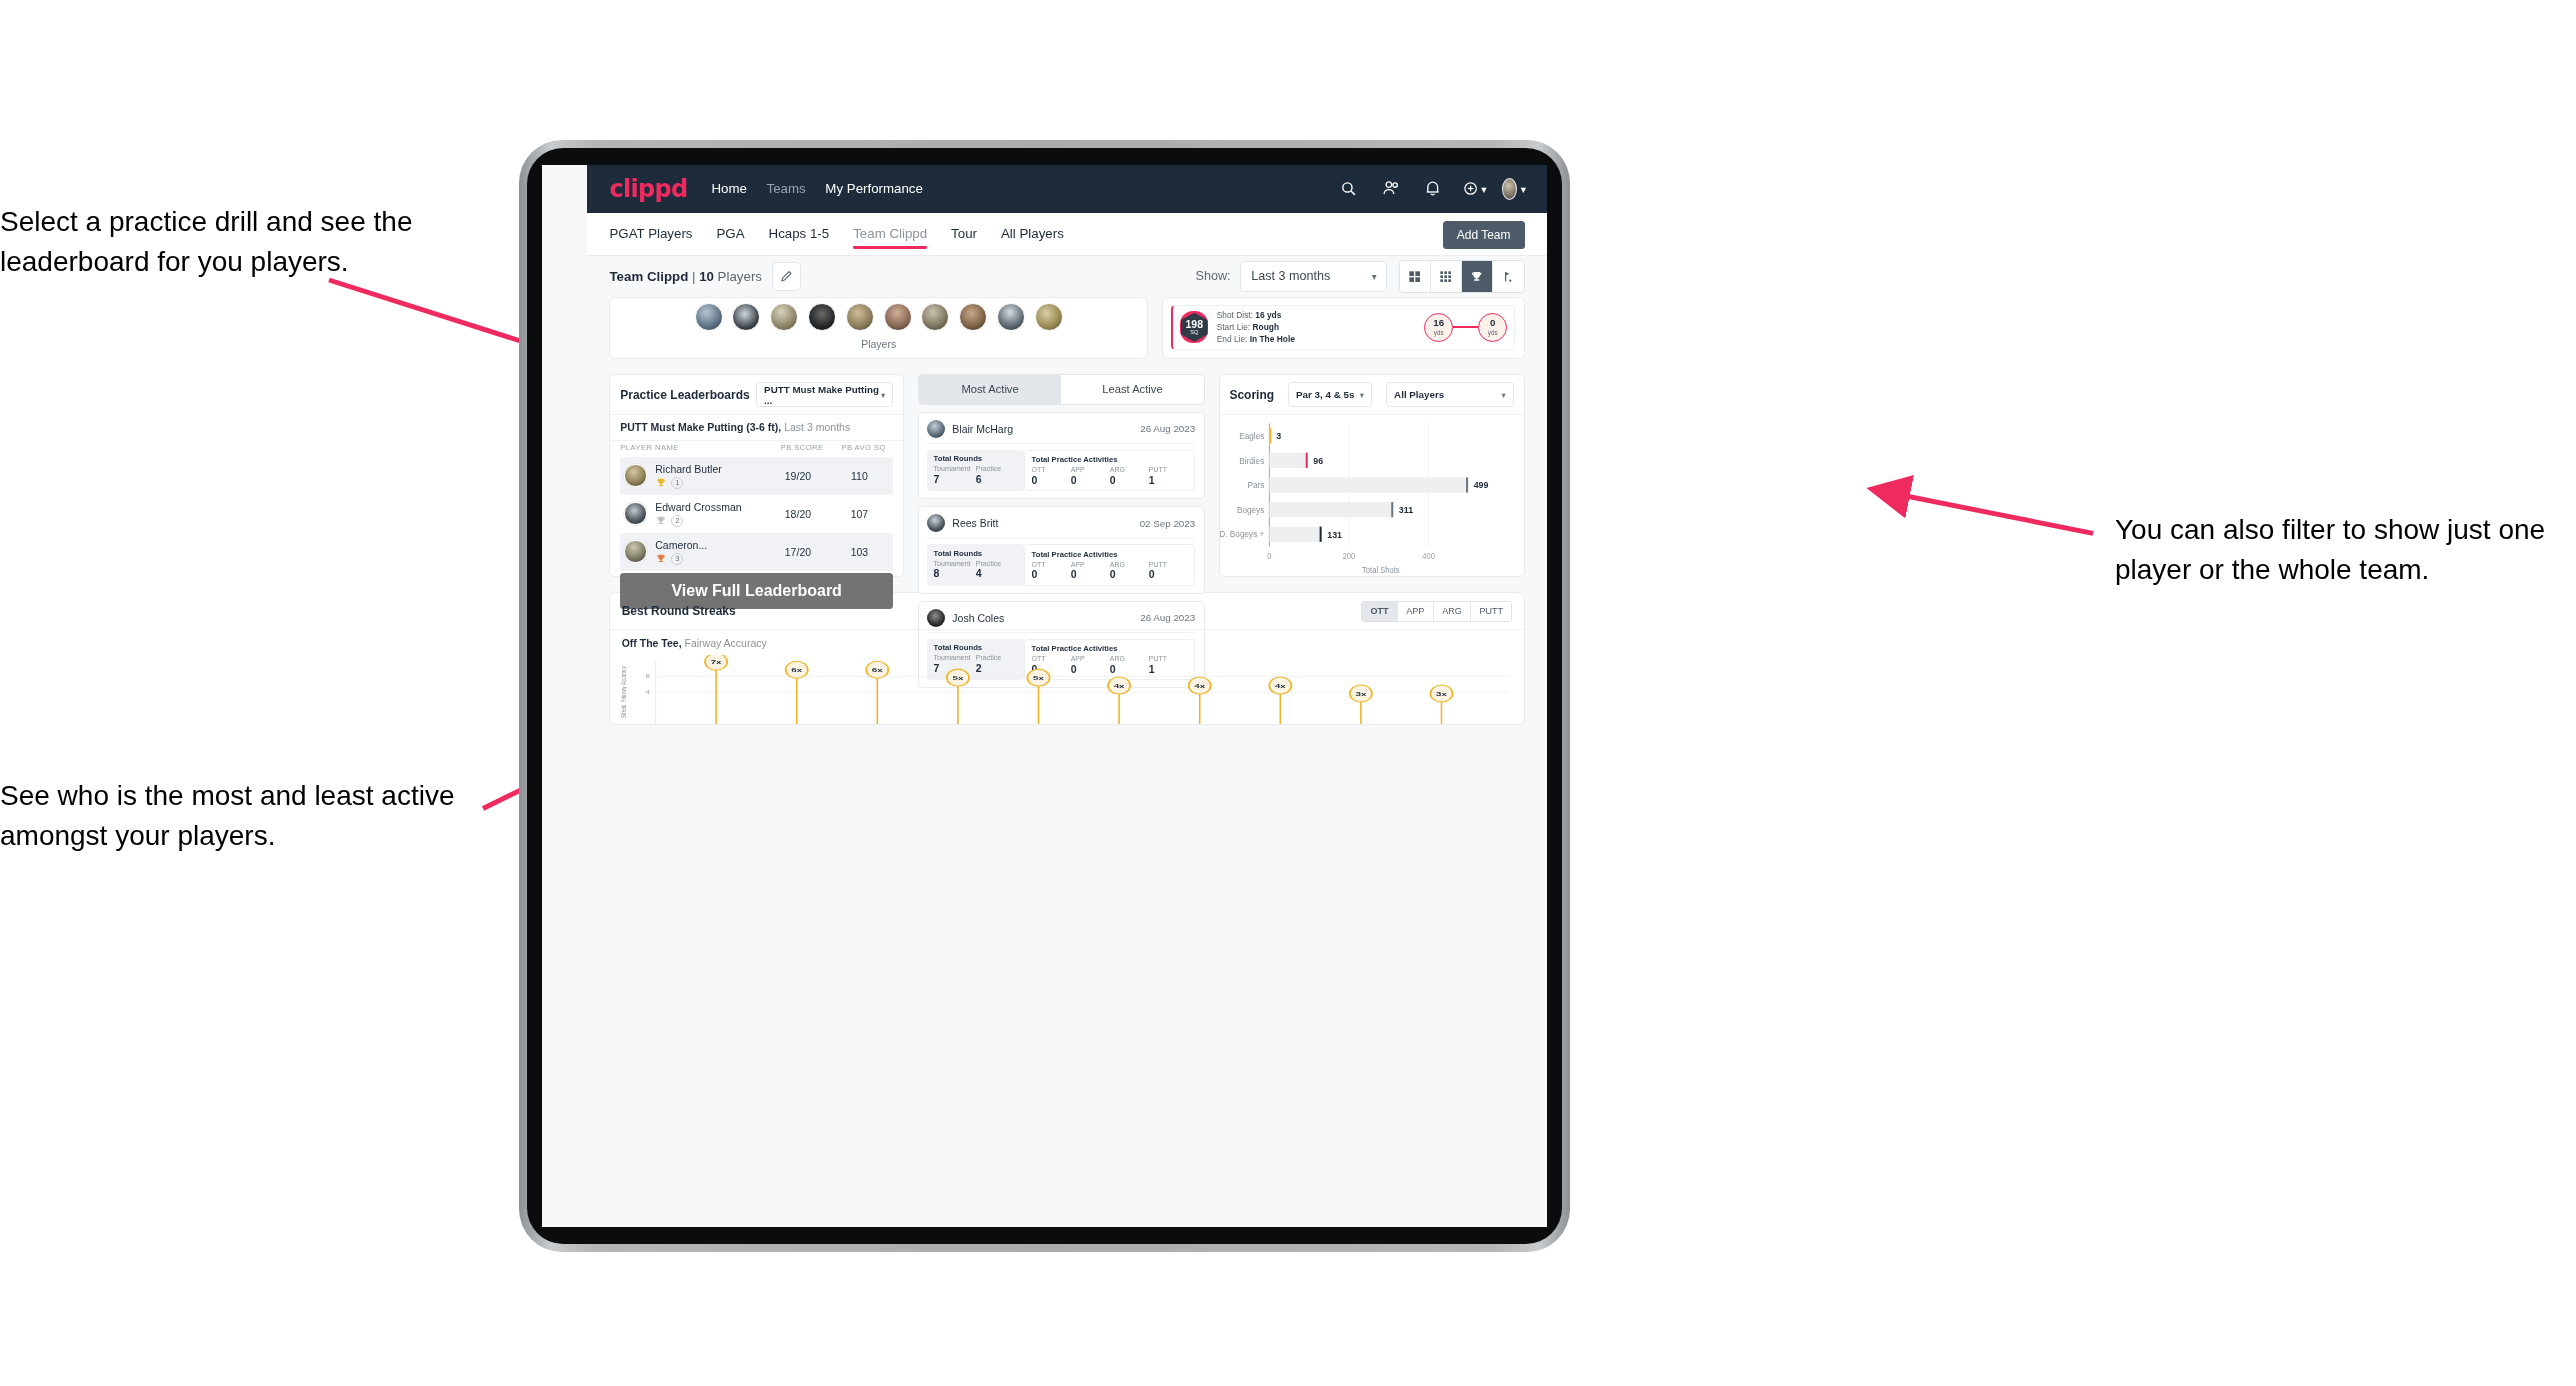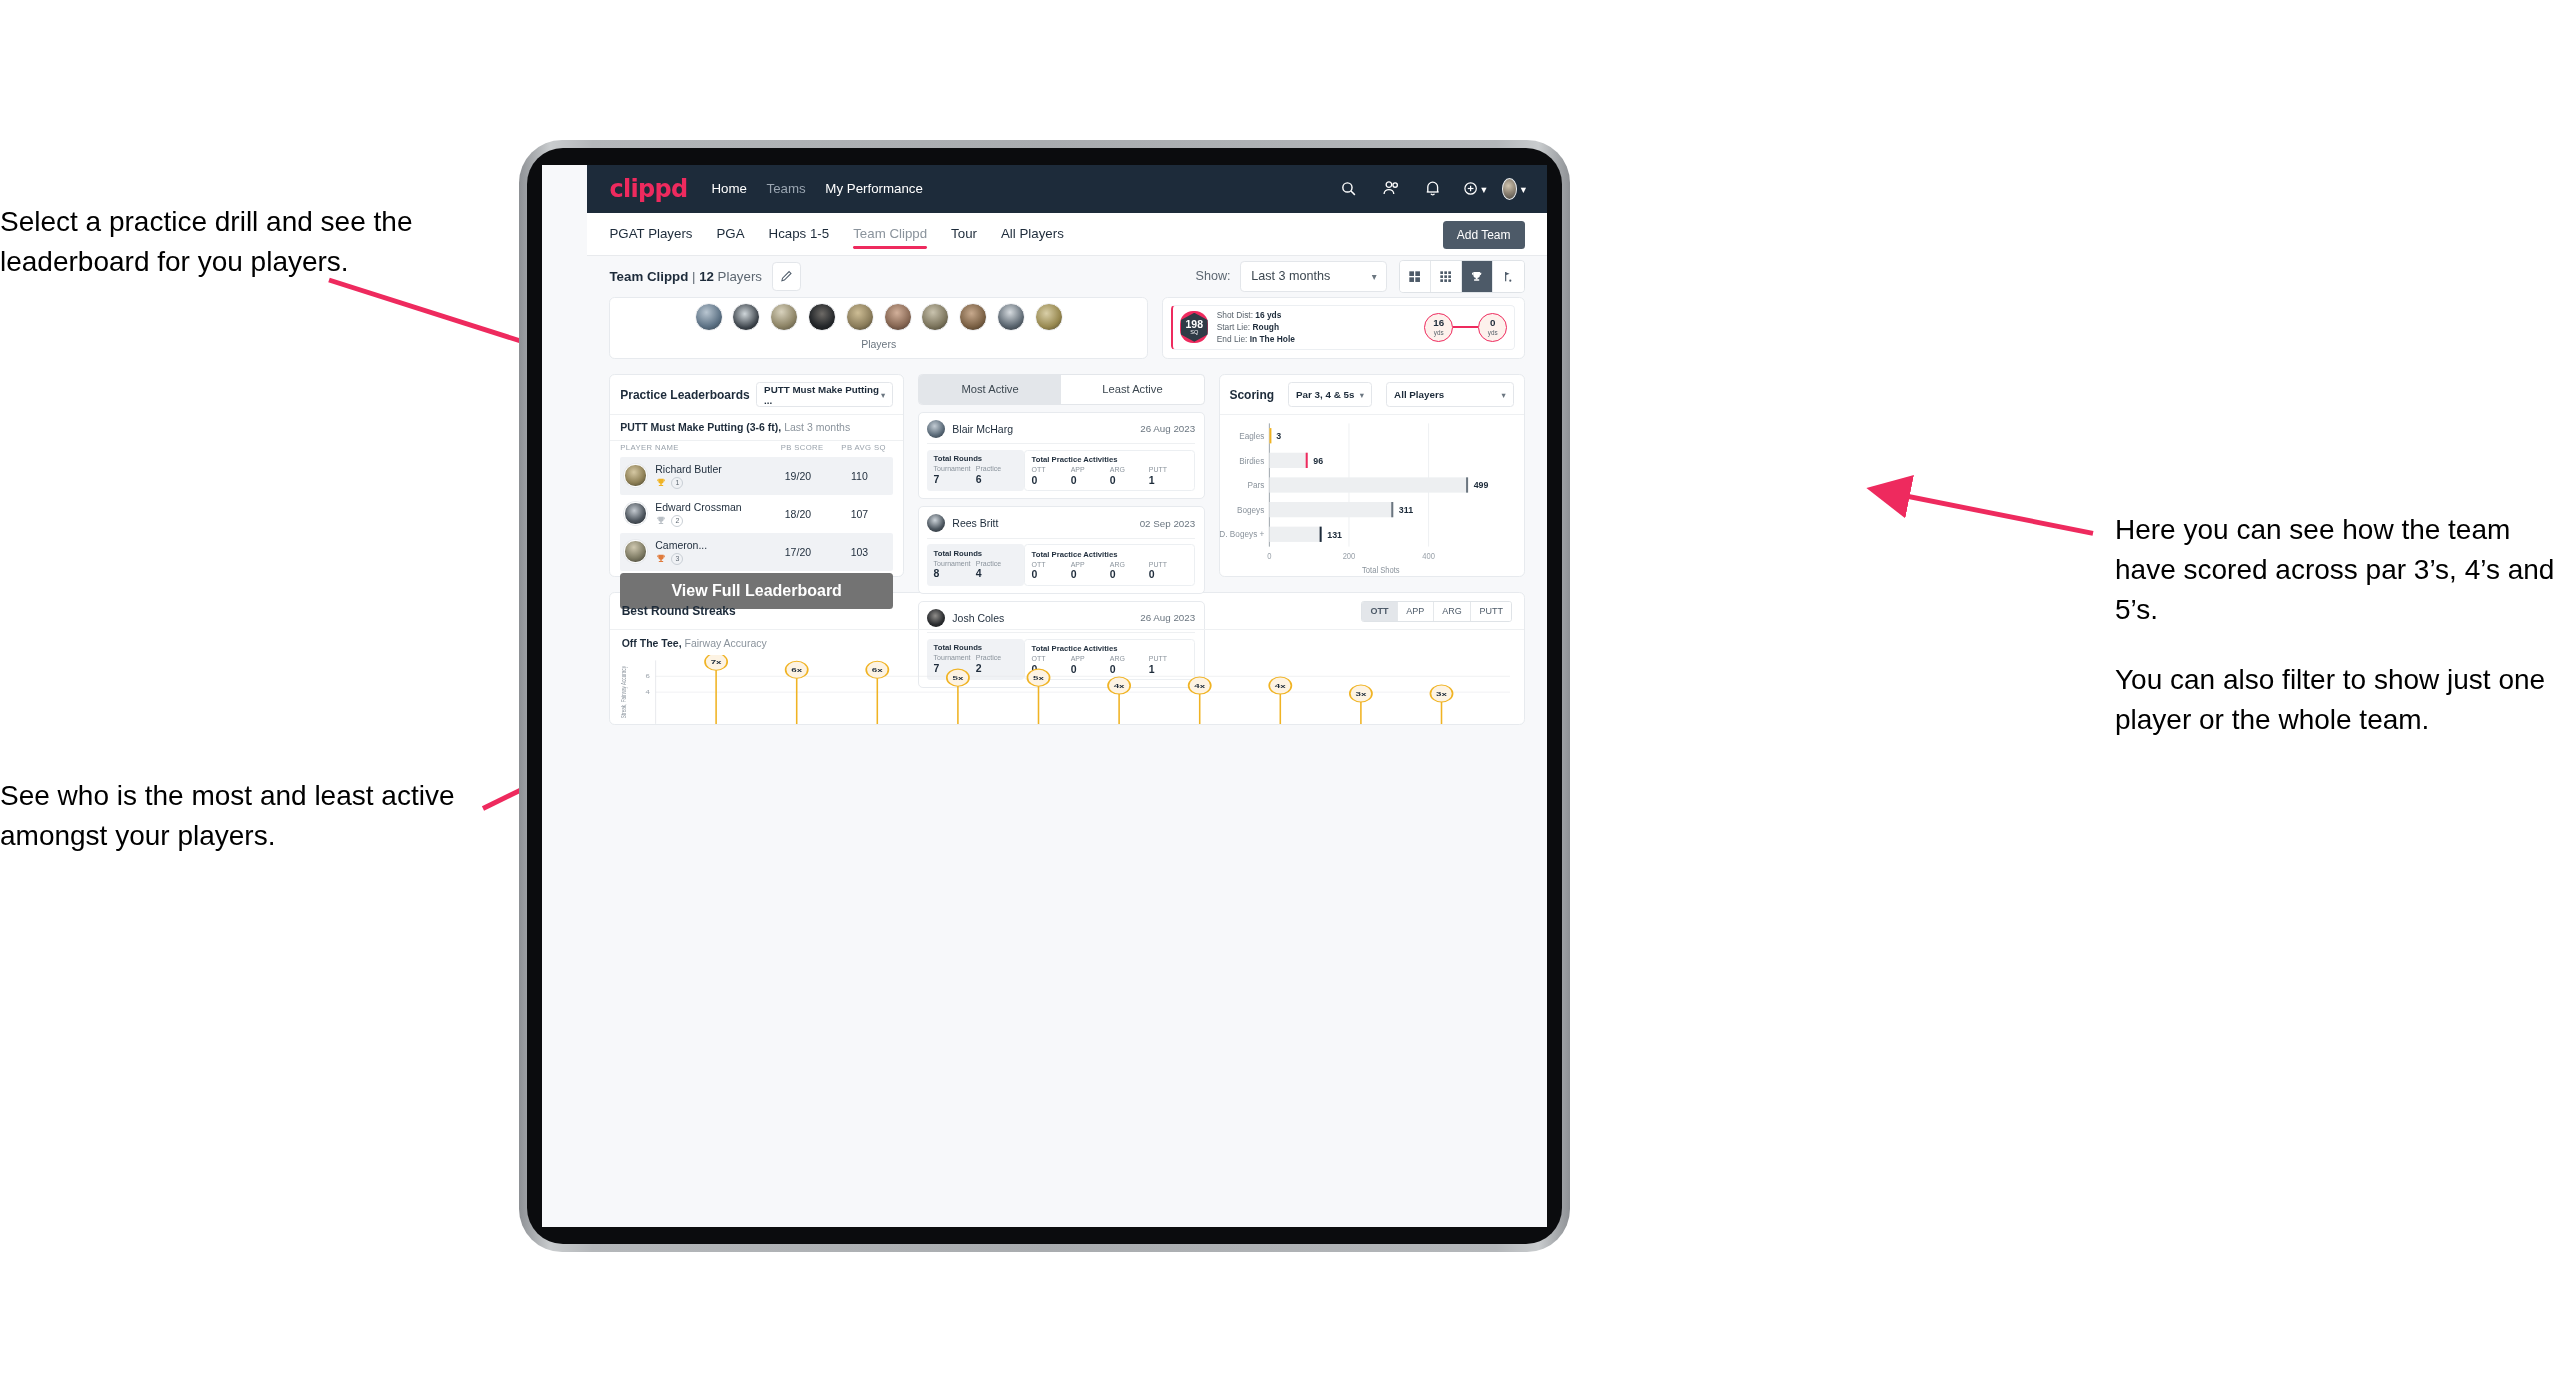--- a/index.html
+++ b/index.html
@@ -287,21 +287,20 @@
 </head>
 <body>
 
 <div class="annot" id="annot-top-left">
   <span>Select a practice drill and see the leaderboard for you players.</span>
 </div>
 <div class="annot" id="annot-bottom-left">
   <span>See who is the most and least active amongst your players.</span>
 </div>
 <div class="annot" id="annot-right">
-  <p>Here you can see how the team have scored across par 3’s, 4’s and 5’s.</p>
   <p>You can also filter to show just one player or the whole team.</p>
 </div>
 
 <svg class="arrow-svg" viewBox="0 0 3680 1980" width="2576" height="1386">
   <defs>
     <marker id="ah" markerWidth="9" markerHeight="9" refX="7" refY="4.5" orient="auto">
       <path d="M0,0 L9,4.5 L0,9 Z" fill="#ee2a5e"></path>
     </marker>
   </defs>
   <line x1="470" y1="400" x2="1262" y2="652" stroke="#ee2a5e" stroke-width="7" marker-end="url(#ah)"></line>
@@ -365,21 +364,21 @@
       <div class="tabitem">PGAT Players</div>
       <div class="tabitem">PGA</div>
       <div class="tabitem">Hcaps 1-5</div>
       <div class="tabitem muted active">Team Clippd</div>
       <div class="tabitem">Tour</div>
       <div class="tabitem">All Players</div>
       <div id="addteam-btn">Add Team</div>
     </div>
 
     <div id="toolbar">
-      <div id="team-label"><b>Team Clippd</b><span> | </span><b>12</b><span> Players</span></div>
+      <div id="team-label"><b>Team Clippd</b><span> | </span><b>10</b><span> Players</span></div>
       <div id="edit-btn">
         <svg width="12.6" height="12.6" viewBox="0 0 20 20" fill="none" stroke="#4d5a68" stroke-width="1.6">
               <path d="M14.5 2.5l3 3L7 16l-4 1 1-4z"></path>
             </svg>
       </div>
       <div id="toolbar-spacer"></div>
       <div id="show-label">Show:</div>
       <div id="show-select">
         <span>Last 3 months</span>
         <span class="sel-caret">▾</span>

